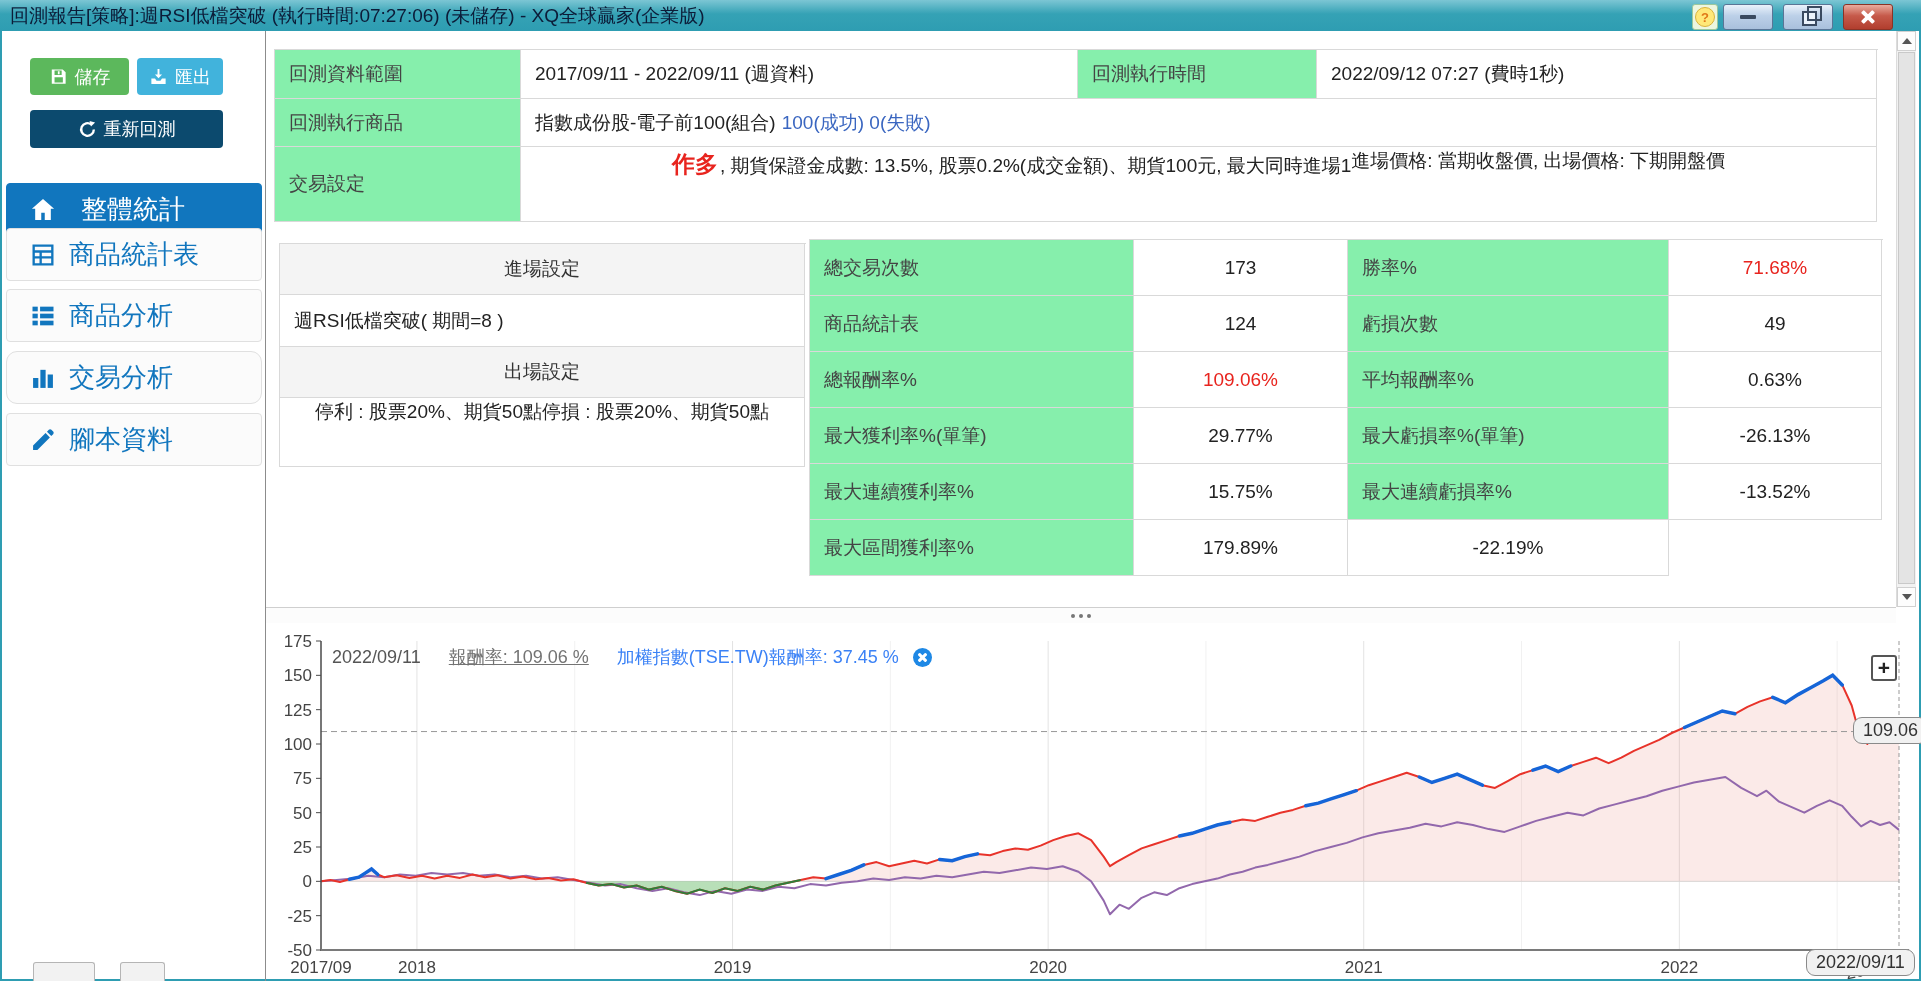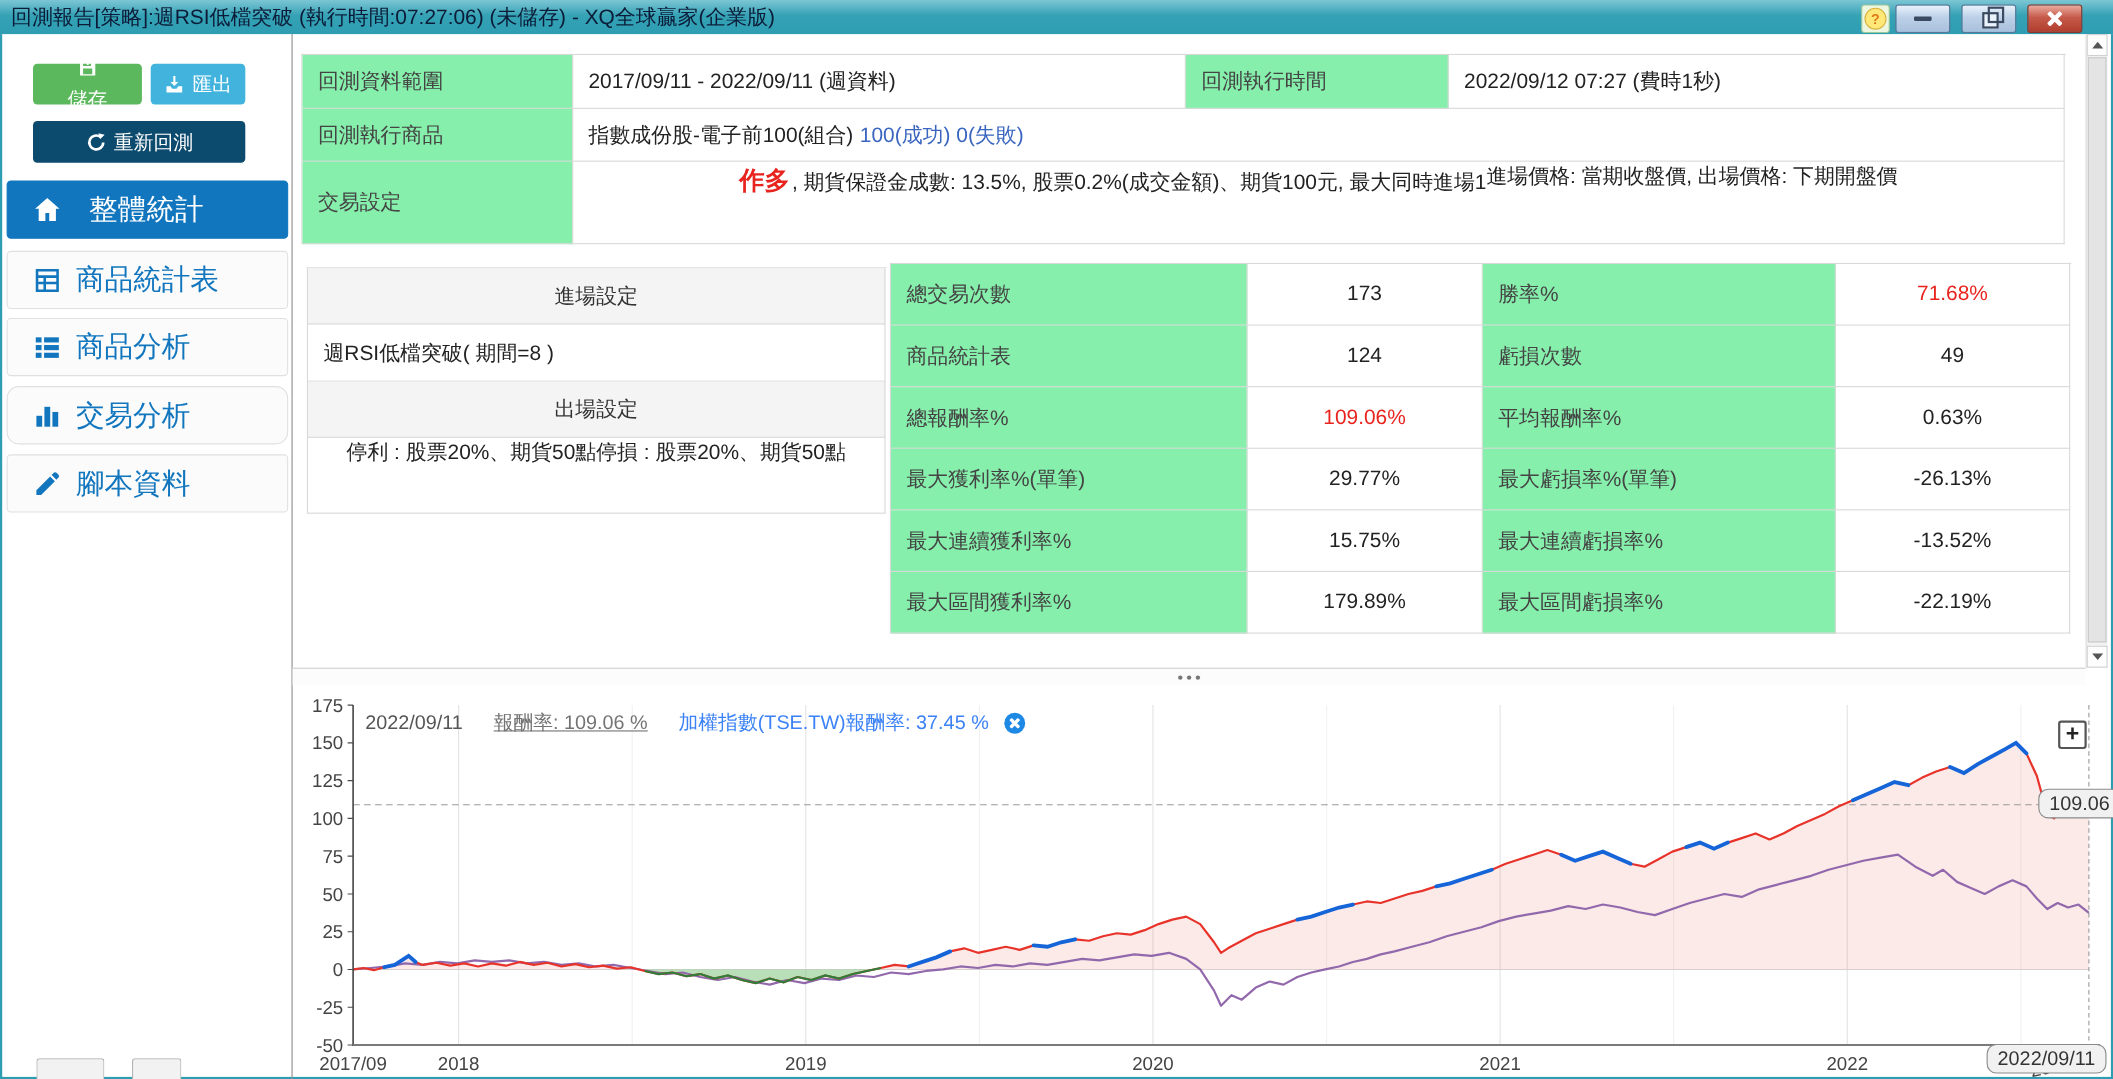--- a/index.html
+++ b/index.html
@@ -22,21 +22,21 @@
   .rest-ic{position:relative;width:11px;height:11px;border:2px solid #3A4A60;background:#EAF2FB;margin-top:3px;margin-right:-3px;}
   .rest-ic:before{content:"";position:absolute;left:3px;top:-7px;width:11px;height:11px;border:2px solid #3A4A60;}
   .x-ic{position:relative;width:18px;height:18px;}
   .x-ic:before,.x-ic:after{content:"";position:absolute;left:1px;top:7px;width:16px;height:4px;background:#fff;border-radius:1px;}
   .x-ic:before{transform:rotate(45deg);} .x-ic:after{transform:rotate(-45deg);}
   
   .edge{background:#2E9DB2;}
   
   .sbtn-c{border:none;border-radius:4px;color:#fff;font-size:18px;display:flex;align-items:center;justify-content:center;
           gap:7px;cursor:pointer;font-family:inherit;}
-  #savebtn{left:30px;top:58px;width:99px;height:37px;background:#5CB85C;flex-direction:column;}
+  #savebtn{left:30px;top:58px;width:99px;height:37px;background:#5CB85C;}
   #exportbtn{left:137px;top:58px;width:86px;height:37px;background:#41B3DC;}
   #rerunbtn{left:30px;top:110px;width:193px;height:38px;background:#0c4a6e;}
   .bicon svg{width:19px;height:19px;display:block;fill:currentColor;}
   .nav-item{position:absolute;left:6px;width:256px;height:53px;display:flex;align-items:center;gap:12px;
             padding-left:22px;box-sizing:border-box;background:#FBFBFB;border:1px solid #E0E0E0;border-radius:4px;
             color:#1176BE;font-size:26px;cursor:pointer;}
   .nav-item.active{background:#1176BE;color:#fff;border-color:#1176BE;}
   .nav-ic svg{width:28px;height:28px;display:block;fill:currentColor;}
   
   #divider{left:265px;top:31px;width:1px;height:950px;background:#8C8C8C;}
@@ -133,21 +133,21 @@
     <button id="rerunbtn" class="abs sbtn-c">
       <span class="bicon">
           <svg viewBox="0 0 24 24">
             <path d="M20 12a8 8 0 1 1-3.1-6.35" fill="none" stroke="currentColor" stroke-width="3"></path>
             <path d="M14.6 1.4l7 1.7-5.2 5.2z"></path>
           </svg>
         </span>
       <span>重新回測</span>
     </button>
     <div id="nav">
-        <div class="nav-item active" style="top: 164px; gap: 24px;">
+        <div class="nav-item active" style="top: 183px; gap: 24px;">
           <span class="nav-ic">
             <svg viewBox="0 0 24 24">
               <path d="M12 2.5 2.5 11h2.8v9.5h5.2v-6.2h3v6.2h5.2V11h2.8z"></path>
             </svg>
           </span>
           <span>整體統計</span>
         </div>
         <div class="nav-item" style="top: 228px;">
           <span class="nav-ic">
             <svg viewBox="0 0 24 24">
@@ -235,21 +235,20 @@
       <div class="cell lab sc">最大獲利率%(單筆)</div>
       <div class="cell val sc">29.77%</div>
       <div class="cell lab sc">最大虧損率%(單筆)</div>
       <div class="cell val sc">-26.13%</div>
       <div class="cell lab sc">最大連續獲利率%</div>
       <div class="cell val sc">15.75%</div>
       <div class="cell lab sc">最大連續虧損率%</div>
       <div class="cell val sc">-13.52%</div>
       <div class="cell lab sc">最大區間獲利率%</div>
       <div class="cell val sc">179.89%</div>
-      <div class="cell lab sc">最大區間虧損率%</div>
       <div class="cell val sc">-22.19%</div>
     </div>
 
   <div id="vscroll" class="abs">
     <div class="sbtn up">
         <span class="tri-up"></span>
       </div>
     <div id="sthumb"></div>
     <div class="sbtn down">
         <span class="tri-down"></span>

